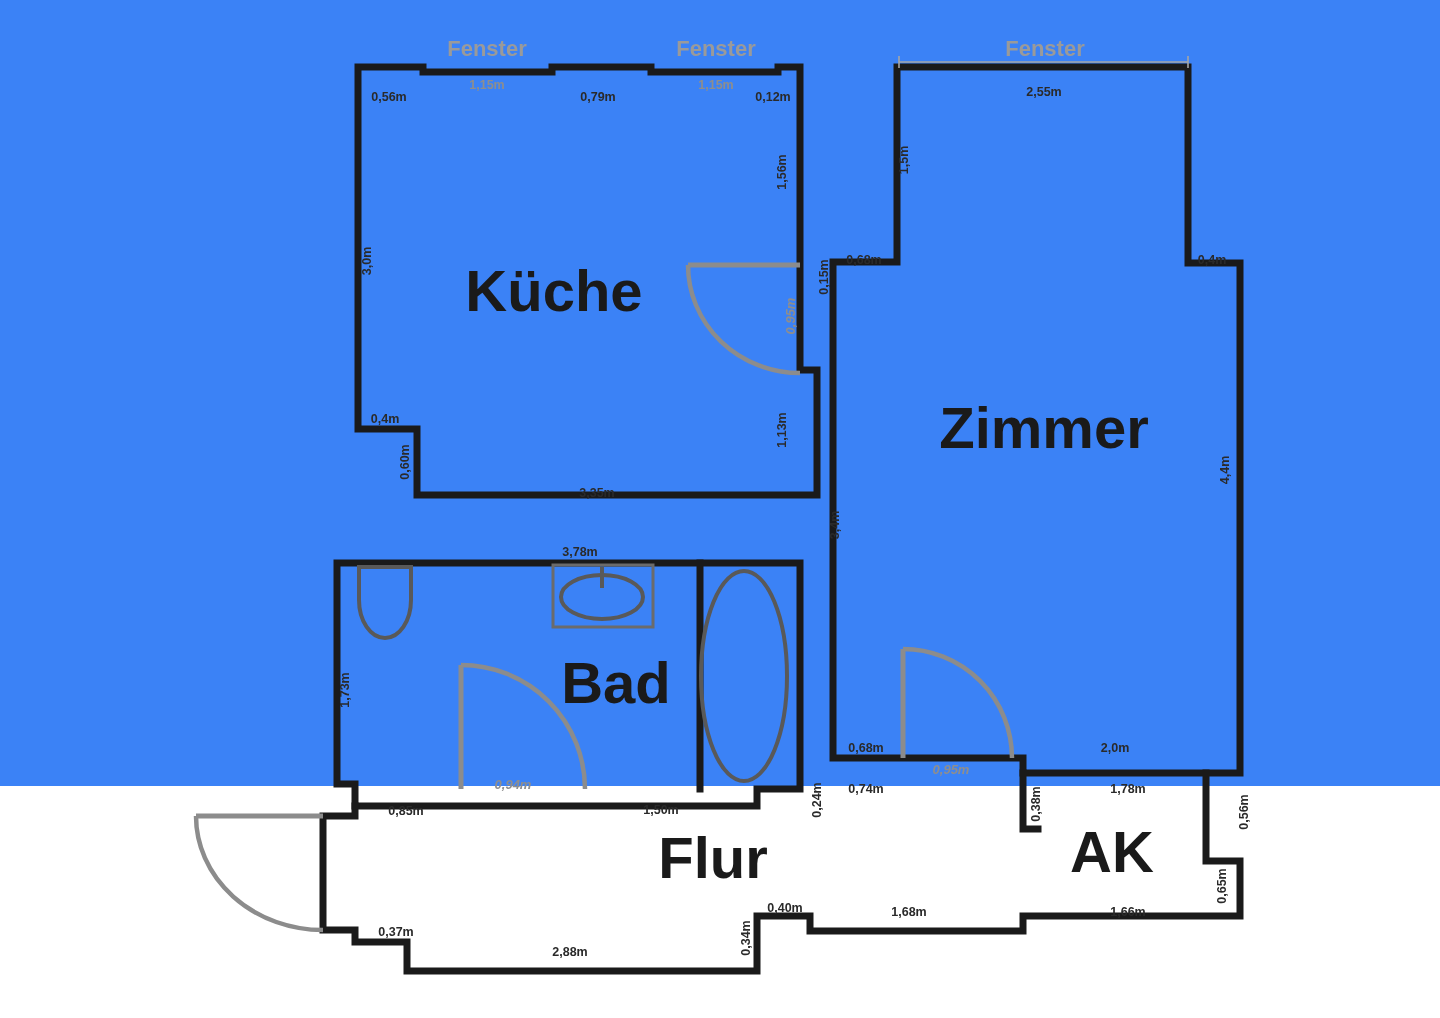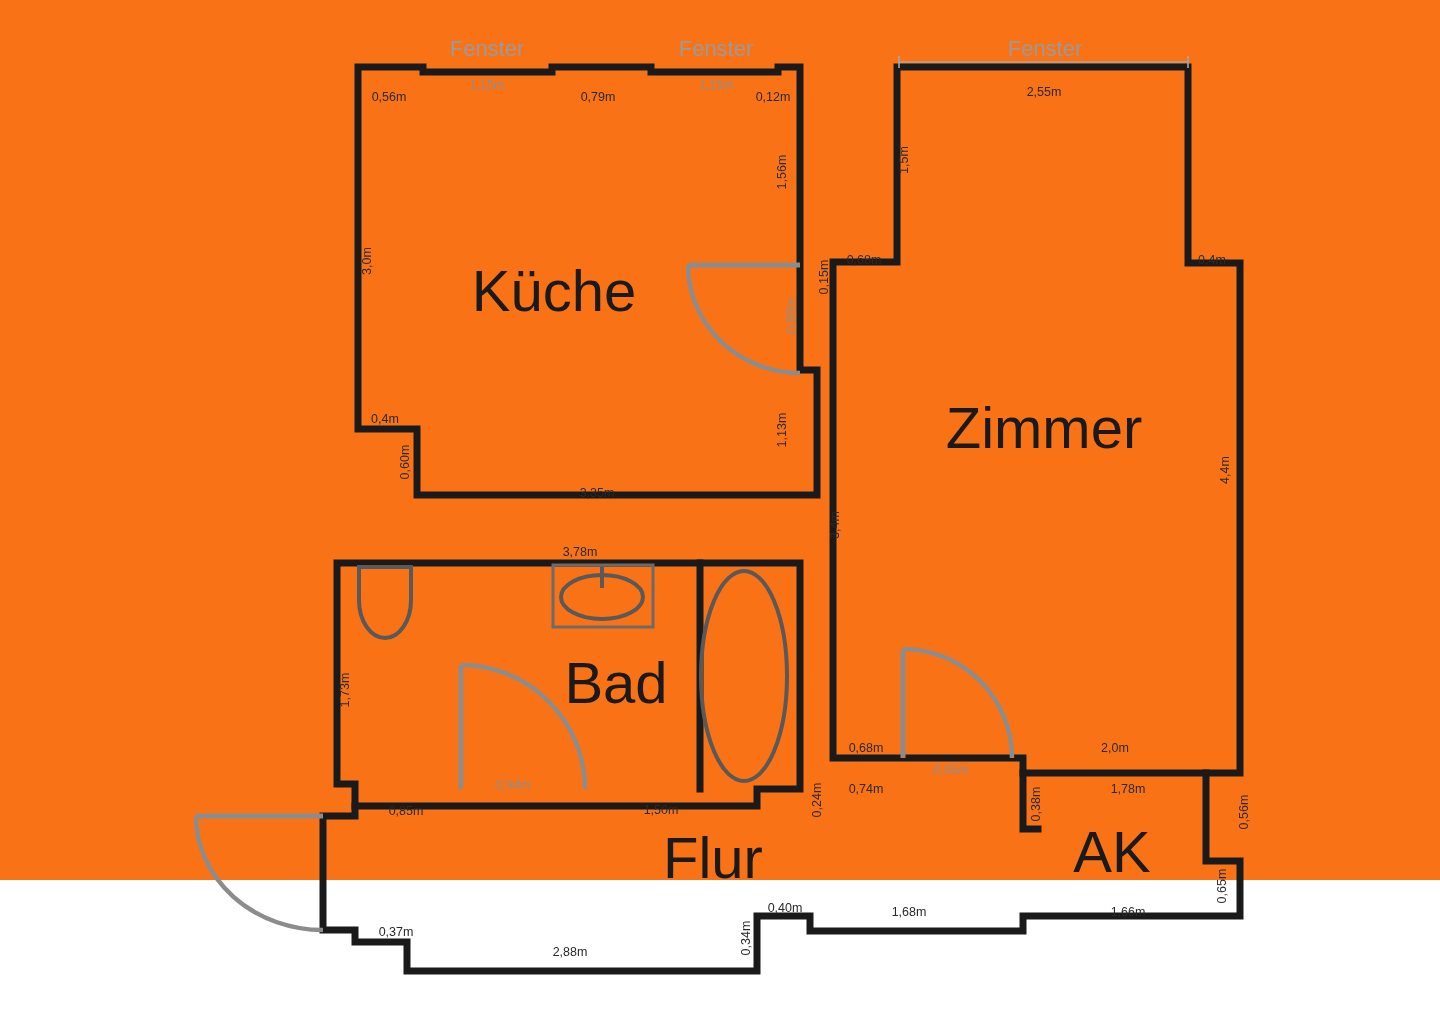--- a/index.html
+++ b/index.html
@@ -1,17 +1,17 @@
 <!DOCTYPE html>
 <html><head>
 <meta charset="utf-8">
 <style>
   html,body{margin:0;padding:0;background:#ffffff;}
   body{width:1440px;height:1018px;font-family:"Liberation Sans",sans-serif;overflow:hidden;}
-  #plan-root{position:relative;width:1440px;height:880px;background:#f97316;}
+  #plan-root{position:relative;width:1440px;height:786px;background:#3b82f6;font-weight:bold;}
   svg{display:block;}
   .wall{fill:none;stroke:#1a1a1a;stroke-width:7;stroke-linecap:square;stroke-linejoin:miter;}
   .fixture{fill:none;stroke:#595959;stroke-width:4;}
   .fixture-thin{fill:none;stroke:#6b6b6b;stroke-width:3;}
   .doorarc{fill:none;stroke:#8c8c8c;stroke-width:4.5;}
   .doorleaf{fill:none;stroke:#8c8c8c;stroke-width:5;}
   .extline{fill:none;stroke:#a6a6a6;stroke-width:1.6;}
   .dim{font-family:"Liberation Sans",sans-serif;font-size:12.5px;fill:#2a2a2a;}
   .dim-grey{font-family:"Liberation Sans",sans-serif;font-size:12.5px;fill:#8e8e8e;}
   .dim-ital{font-family:"Liberation Sans",sans-serif;font-size:13px;fill:#8e8e8e;font-style:italic;}

